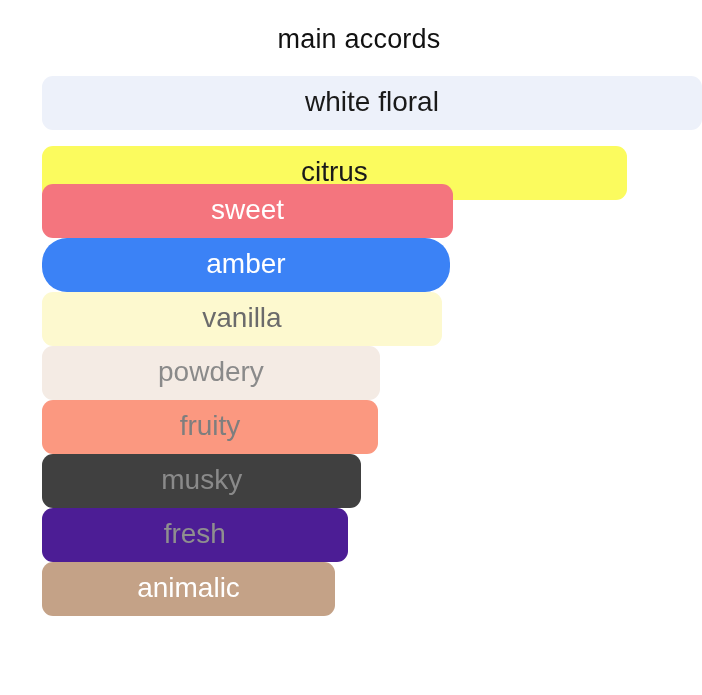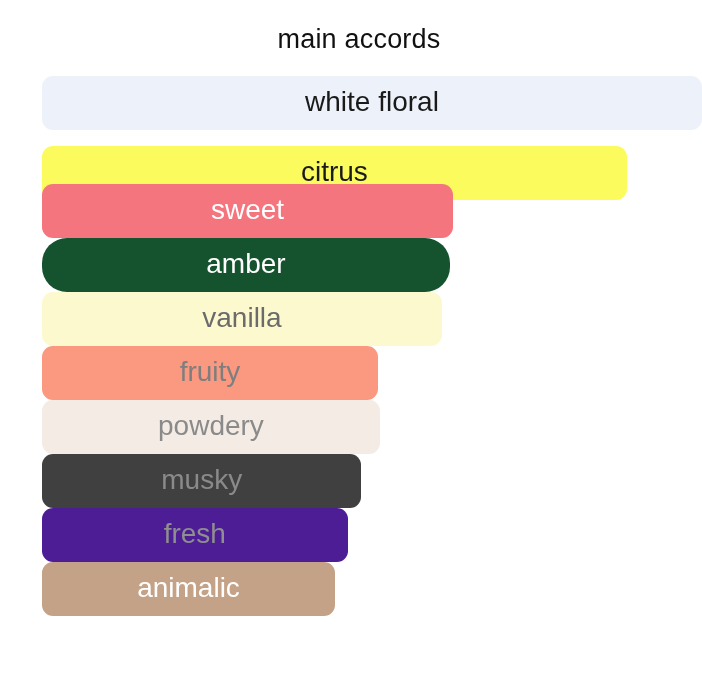--- a/index.html
+++ b/index.html
@@ -78,37 +78,37 @@
         <div class="bar" style="width: 88.6%; background: rgb(251, 251, 94); margin-top: 16px;">
           <span class="bar-label" style="color: rgb(26, 26, 26);">citrus</span>
         </div>
       </div>
       <div class="bar-row">
         <div class="bar" style="width: 62.3%; background: rgb(244, 117, 126);">
           <span class="bar-label" style="color: rgb(255, 255, 255);">sweet</span>
         </div>
       </div>
       <div class="bar-row">
-        <div class="bar" style="width: 61.8%; background: #14532d; border-radius: 25px;">
+        <div class="bar" style="width: 61.8%; background: #3b82f6; border-radius: 25px;">
           <span class="bar-label" style="color: rgb(255, 255, 255);">amber</span>
         </div>
       </div>
       <div class="bar-row">
         <div class="bar" style="width: 60.6%; background: rgb(253, 249, 207);">
           <span class="bar-label" style="color: rgb(107, 107, 107);">vanilla</span>
         </div>
       </div>
       <div class="bar-row">
-        <div class="bar" style="width: 50.9%; background: rgb(251, 152, 128);">
-          <span class="bar-label" style="color: rgb(126, 126, 126);">fruity</span>
+        <div class="bar" style="width: 51.2%; background: rgb(244, 235, 228);">
+          <span class="bar-label" style="color: rgb(138, 138, 138);">powdery</span>
         </div>
       </div>
       <div class="bar-row">
-        <div class="bar" style="width: 51.2%; background: rgb(244, 235, 228);">
-          <span class="bar-label" style="color: rgb(138, 138, 138);">powdery</span>
+        <div class="bar" style="width: 50.9%; background: rgb(251, 152, 128);">
+          <span class="bar-label" style="color: rgb(126, 126, 126);">fruity</span>
         </div>
       </div>
       <div class="bar-row">
         <div class="bar" style="width: 48.4%; background: #404040;">
           <span class="bar-label" style="color: rgb(138, 138, 138);">musky</span>
         </div>
       </div>
       <div class="bar-row">
         <div class="bar" style="width: 46.3%; background: #4c1d95;">
           <span class="bar-label" style="color: rgb(143, 143, 143);">fresh</span>

